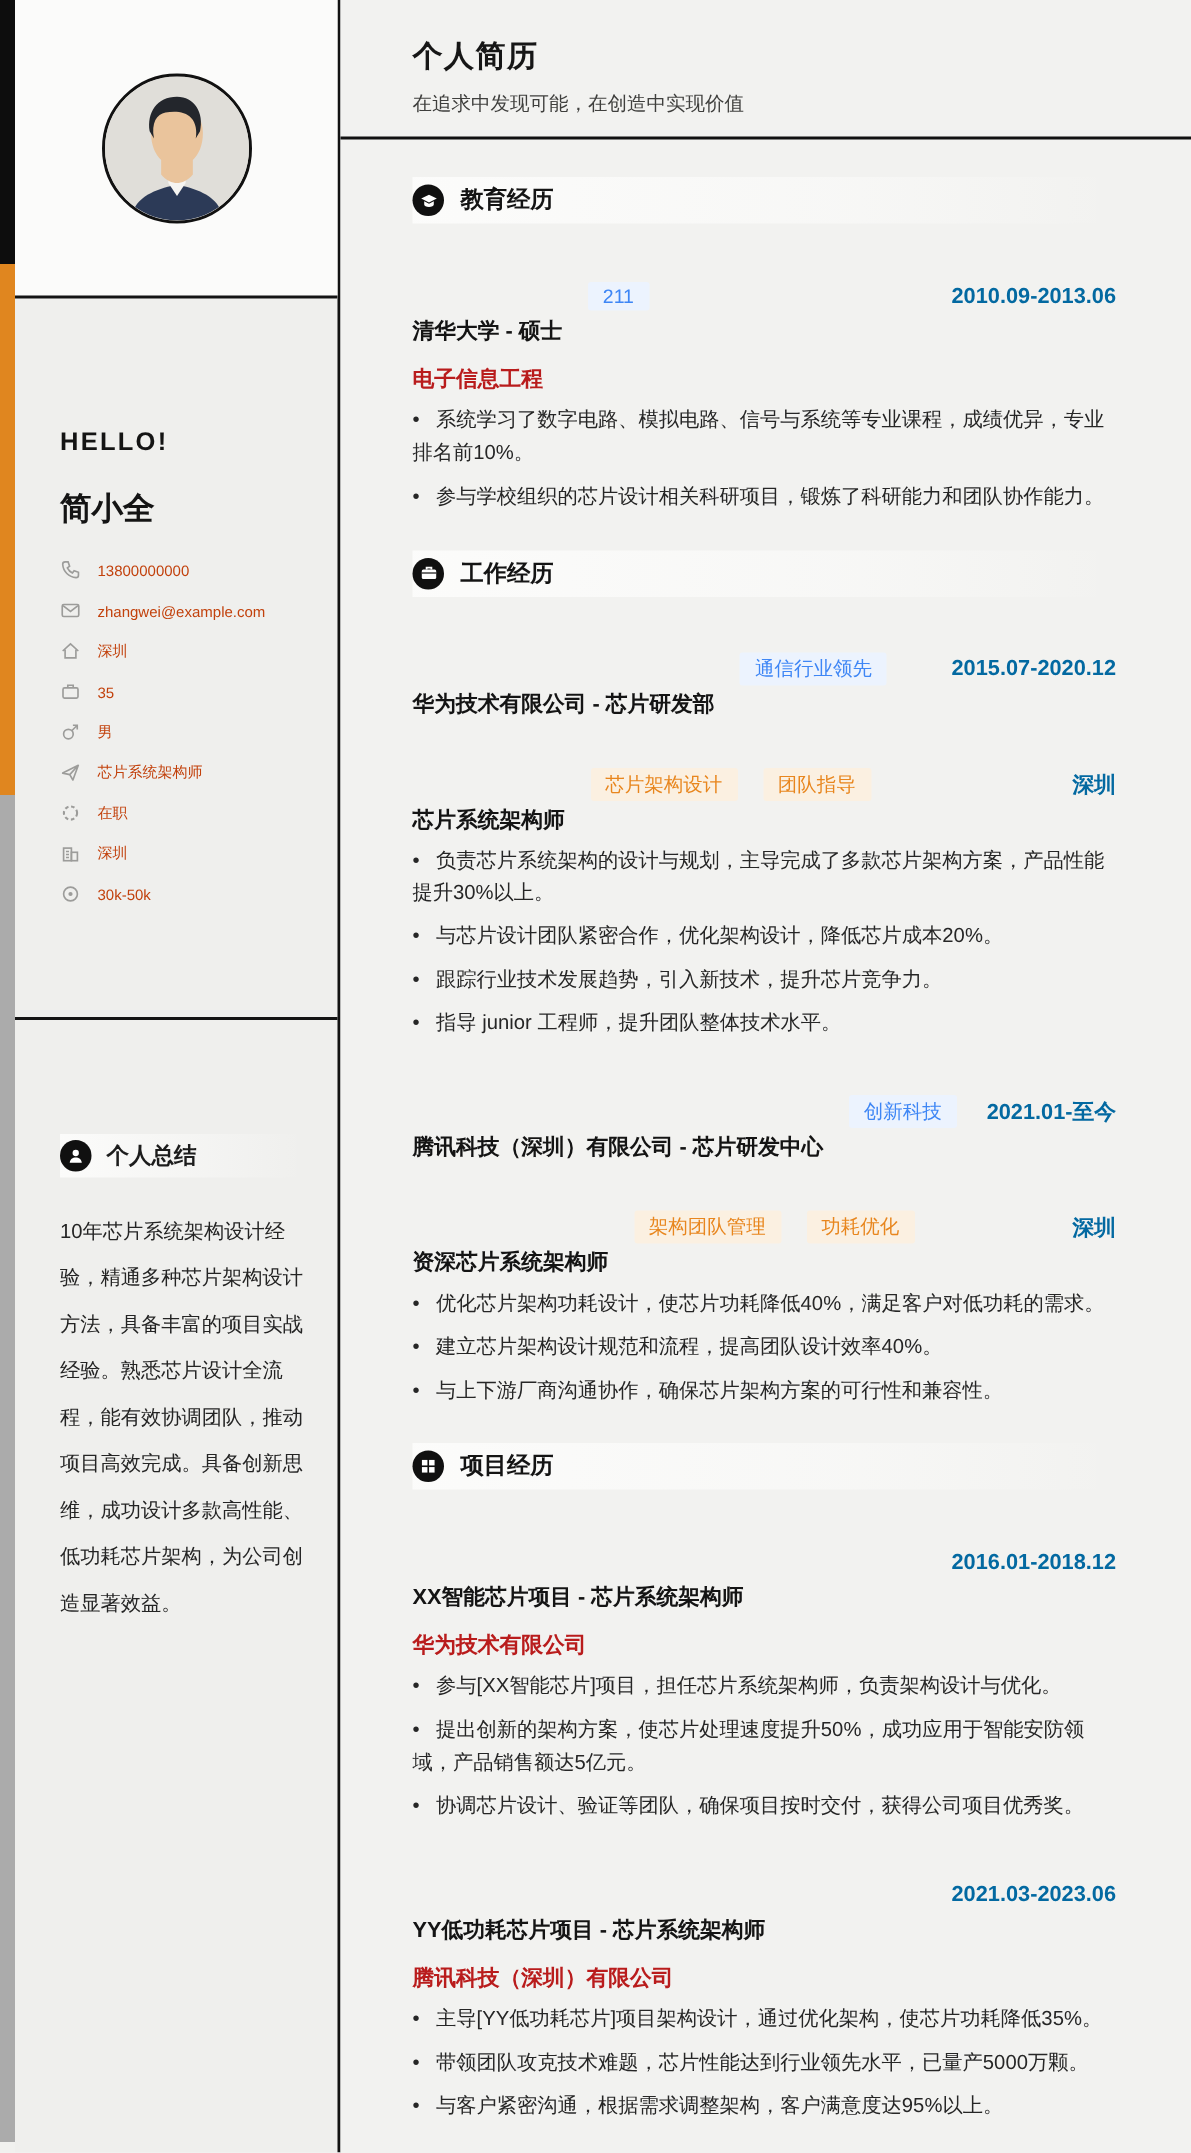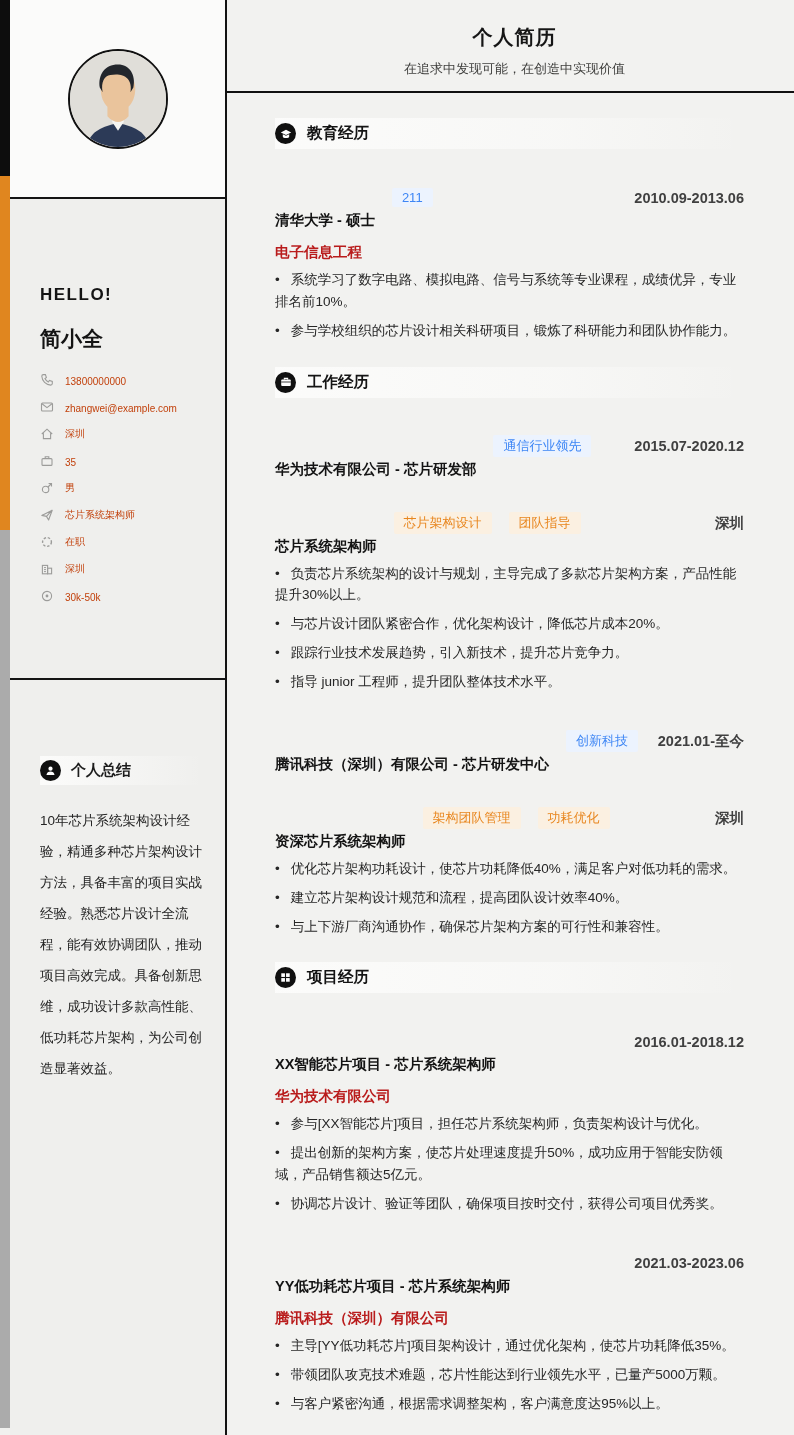--- a/index.html
+++ b/index.html
@@ -32,37 +32,37 @@
   .side-divider { border-top:2px solid #141414; margin-top:18px; }
 
   .summary { padding:32px 22px 0 30px; }
   .summary-head { display:flex; align-items:center; gap:10px; padding:4px 4px 4px 0;
     background:linear-gradient(90deg, rgba(252,252,251,.95), rgba(252,252,251,0)); }
   .summary-title { font-size:15px; font-weight:700; }
   .summary-text { margin-top:20px; font-size:13.5px; line-height:2.3; color:#242424; }
 
   
   .main { flex:1; background:#f2f2f0; display:flex; flex-direction:column; }
-  .main-header { height:93px; flex:none; padding:24px 40px 0 48px; border-bottom:2px solid #111;text-align:center; }
+  .main-header { height:93px; flex:none; padding:24px 40px 0 48px; border-bottom:2px solid #111; }
   .main-title { font-size:20px; font-weight:700; letter-spacing:1px; color:#161616; }
   .main-sub { font-size:13px; color:#3f3f3d; margin-top:9px; }
 
   .content { padding:0 50px 0 48px; }
 
   .sec-head { display:flex; align-items:center; gap:11px; margin:25px 0 4px; padding:5px 6px 5px 0;
     background:linear-gradient(90deg, rgba(252,252,251,.95) 0%, rgba(252,252,251,.55) 60%, rgba(252,252,251,0) 100%); }
   .sec-icon { width:21px; height:21px; flex:none; border-radius:50%; background:#101010;
     display:flex; align-items:center; justify-content:center; }
   .sec-title { font-size:15.5px; font-weight:700; color:#141414; }
 
   .row { display:flex; align-items:center; margin-top:16px; }
   .row .grow { flex:1; }
   .e-title { font-size:14.5px; font-weight:700; color:#141414;margin-top:46px; }
   .e-sub { font-size:14.5px; font-weight:700; color:#b91c1c; margin-top:13px; }
-  .e-date { font-size:14.5px; font-weight:700; color:#404040; white-space:nowrap; }
+  .e-date { font-size:14.5px; font-weight:700; color:#0369a1; white-space:nowrap; }
   .chip { font-size:13px; padding:2px 10px; margin-left:17px; border-radius:2px; white-space:nowrap; }
   .chip.blue { color:#3E86F5; background:#ECF3FE; }
   .chip.orange { color:#E8861E; background:#FBF0E1; }
 
   .bullets { margin-top:5px; }
   .bullet { font-size:13.5px; line-height:1.62; margin-top:7px; color:#262626; }
   .bullet .dot { margin-right:11px; }
 
   .skill-row { display:flex; align-items:center; margin-top:19px; }
   .skill-label { font-size:14px; font-weight:700; margin-right:14px; }

